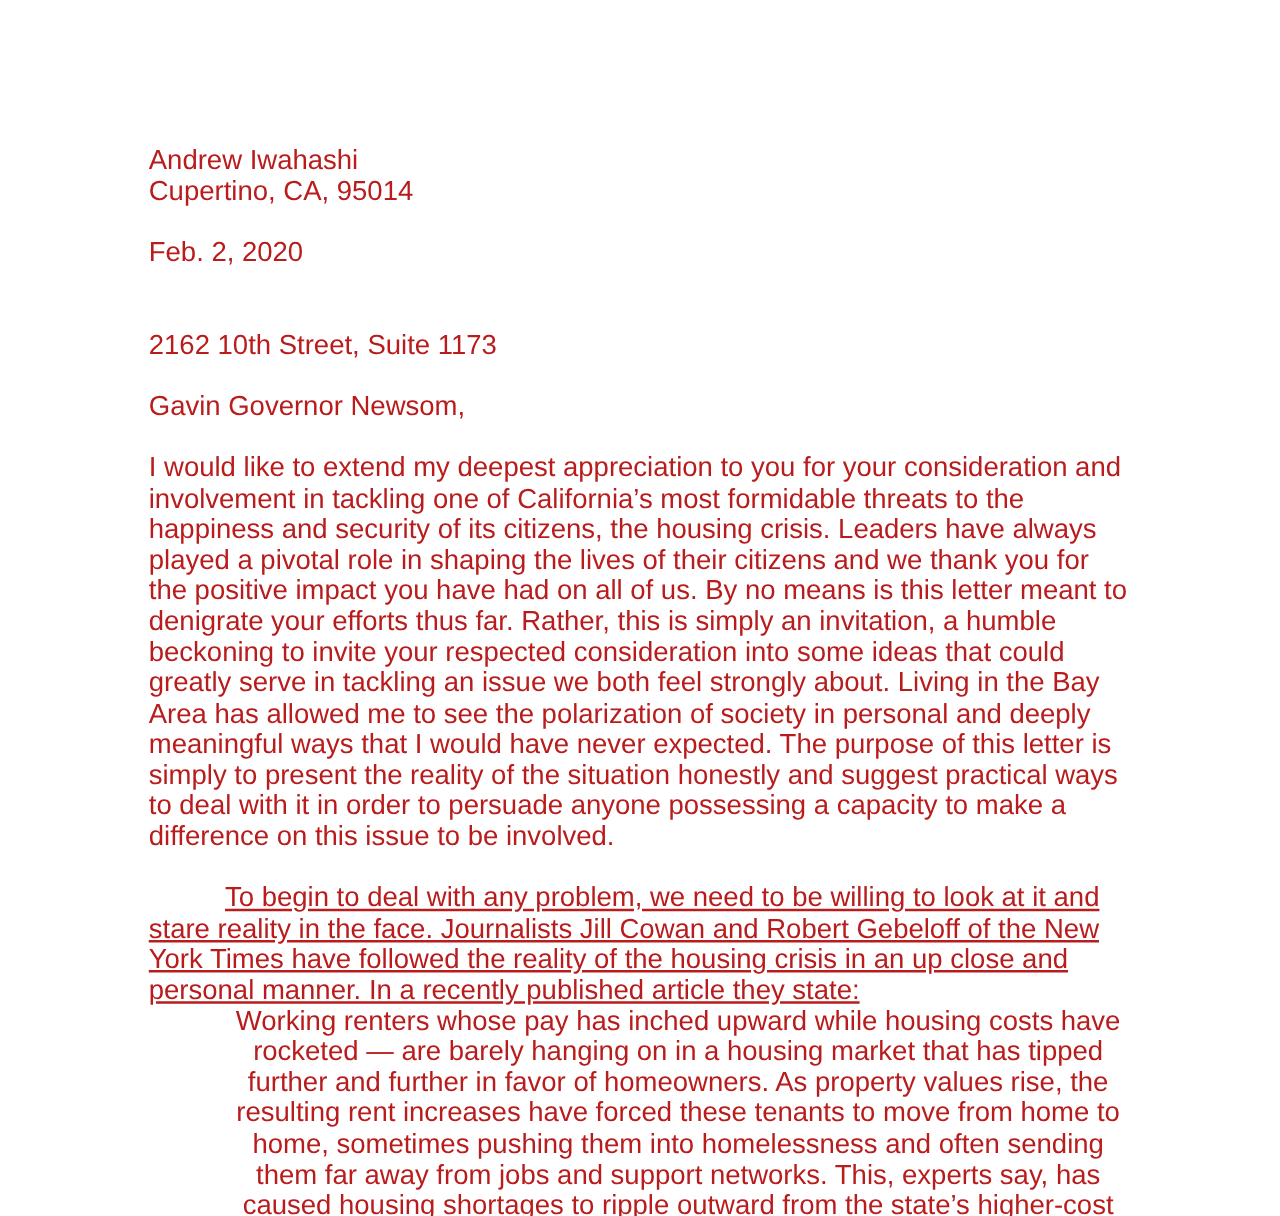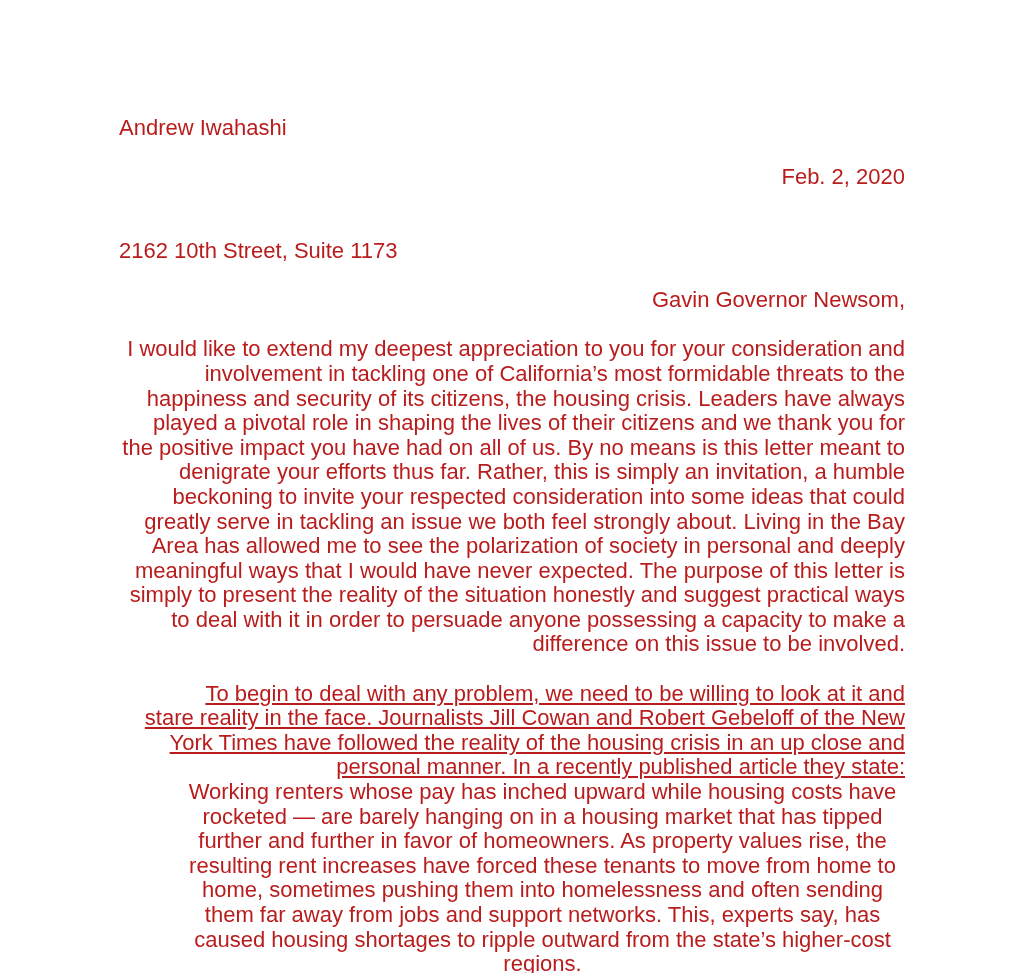--- a/index.html
+++ b/index.html
@@ -21,36 +21,37 @@
     font-family: "Liberation Sans", "DejaVu Sans", sans-serif;
     font-size: 22px;
     line-height: 24.6px;
     color: #b91c1c;
     overflow: hidden;
   }
   .line, p {
     margin: 0;
     padding: 0;
   }
-  .gap-1 { margin-top: 24.6px; text-align: right; }   
+  .gap-1 { margin-top: 24.6px; }   
   .gap-2 { margin-top: 49.2px; }   
   .indent-first { text-indent: 61px; text-decoration: underline; }
   .blockquote {
     margin: 0 0 0 61px;
     padding: 0;
     text-align: center;
   }
 </style>
 </head>
 <body>
 
 <div class="page">
 
   <div class="sender-block">
     <div class="line">Andrew Iwahashi</div>
+    <div class="line">Cupertino, CA, 95014</div>
   </div>
 
   <div class="line gap-1">Feb. 2, 2020</div>
 
   <div class="recipient-block gap-2">
     <div class="line">2162 10th Street, Suite 1173</div>
   </div>
 
   <div class="line gap-1">Gavin Governor Newsom,</div>
 

